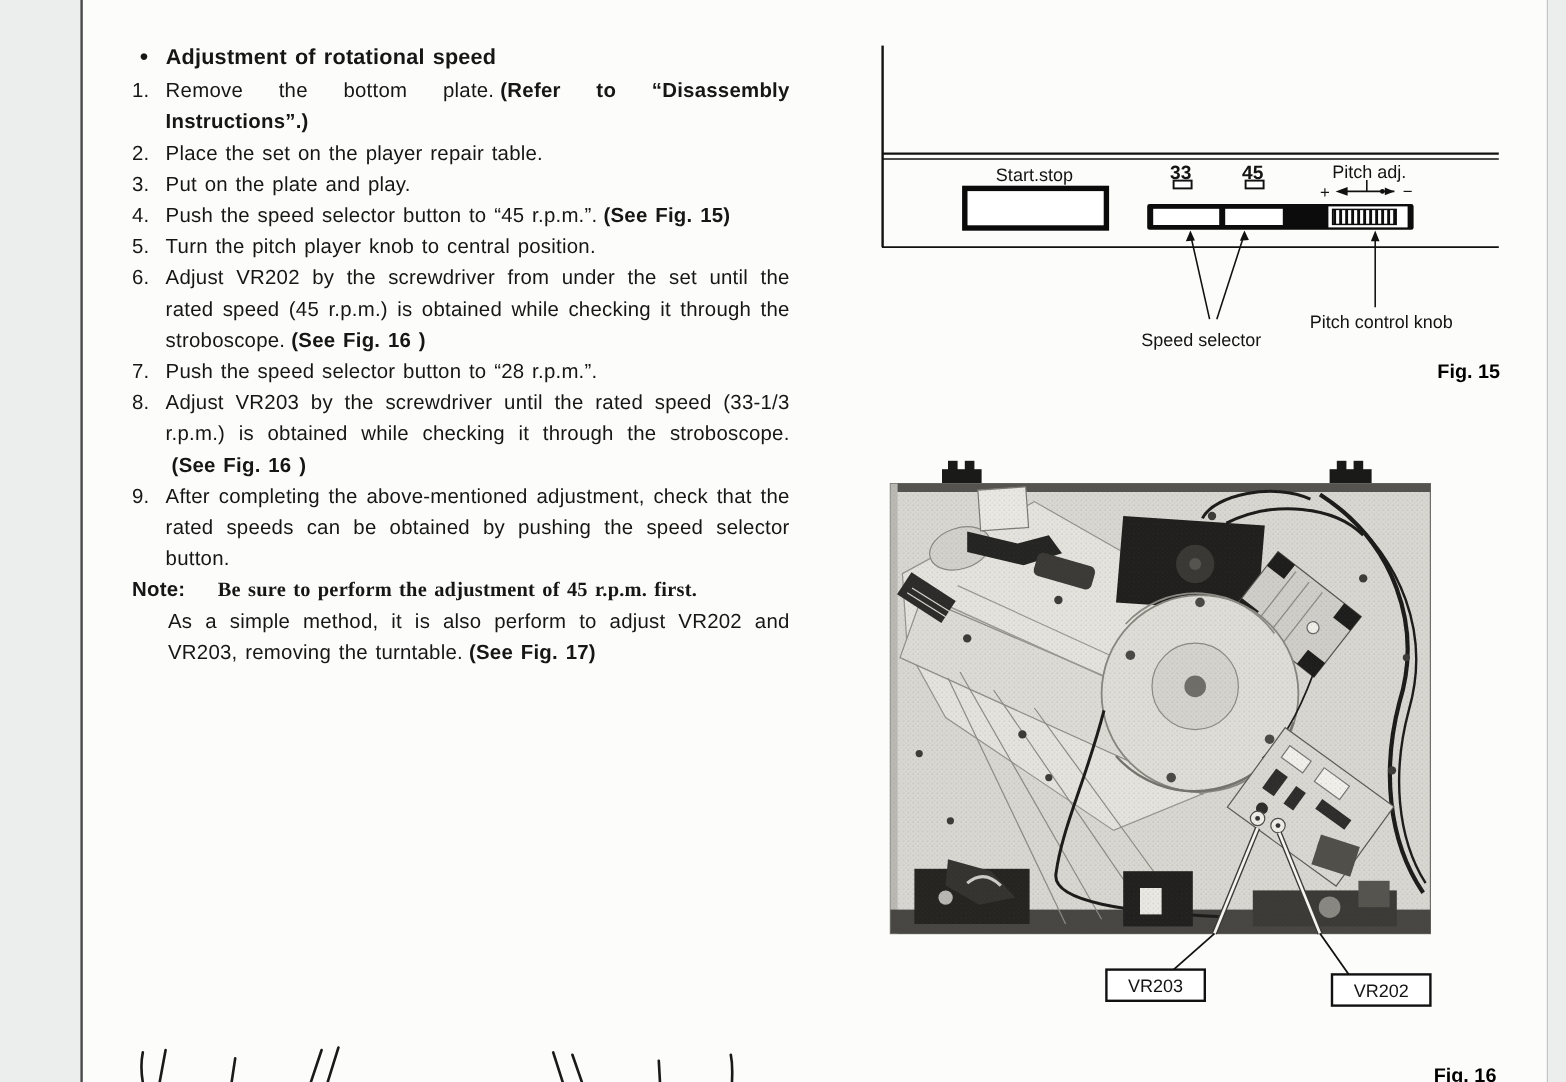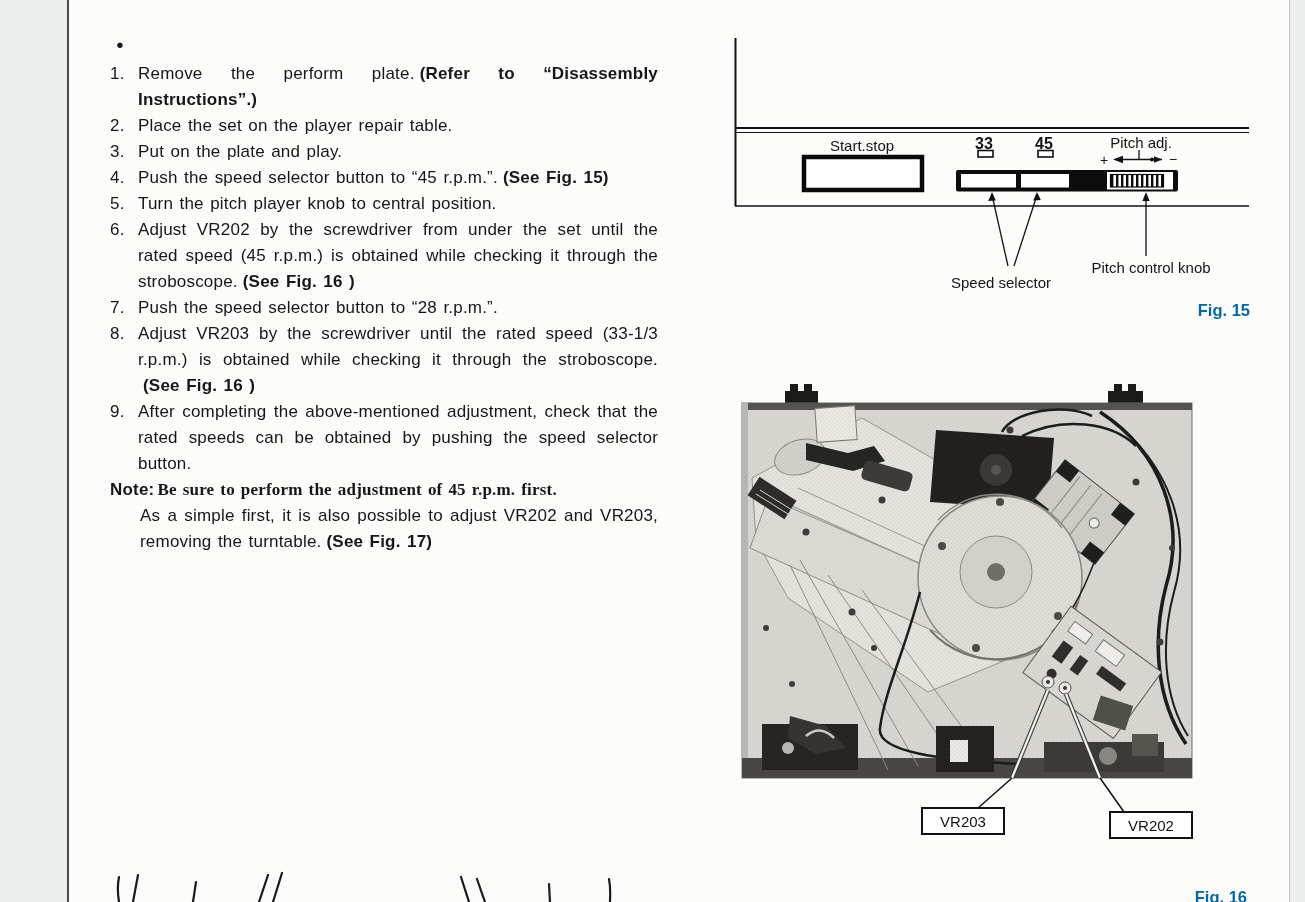--- a/index.html
+++ b/index.html
@@ -14,47 +14,48 @@
        font-size:17px;line-height:26px;letter-spacing:0.2px;word-spacing:1.5px;}
   .heading{font-size:18px;font-weight:bold;line-height:28px;letter-spacing:0.2px;display:flex;align-items:baseline;}
   .heading .bullet{font-size:13px;margin:0 14px 0 6px;position:relative;top:-2px;}
   .intro{text-align:justify;margin:0 0 0 10px;}
   .step{display:flex;}
   .step .num{width:28px;flex:0 0 28px;}
   .step .body{flex:1;text-align:justify;}
   .ref{font-weight:bold;margin-left:5px;}
   b.lead{font-weight:bold;font-family:Liberation Serif, serif;}
   .note{padding-left:30px;text-indent:-30px;text-align:justify;}
-  .note .label{font-weight:bold;margin-right:3px;}
+  .note .label{font-weight:bold;margin-right:27px;}
 
   
   .fig15-svg{position:absolute;left:715px;top:25px;}
   .fig16-svg{position:absolute;left:735px;top:383px;}
   .fig17-svg{position:absolute;left:85px;top:862px;}
-  .fig-caption{position:absolute;width:95px;text-align:right;font-size:16.5px;font-weight:bold;color:#0369a1;}
+  .fig-caption{position:absolute;width:95px;text-align:right;font-size:16.5px;font-weight:bold;color:#000000;}
   .cap15{left:1155px;top:301px;}
   .cap16{left:1152px;top:856px;margin-top:32px;}
   svg text{font-family:"Liberation Sans",sans-serif;fill:#141414;}
 </style>
 </head>
 <body>
 
 <div class="viewport">
   <div class="scan-page"></div>
   <div class="edge-left"></div>
   <div class="edge-right"></div>
 
   <div class="col">
     <div class="heading">
       <span class="bullet">●</span>
+      <span>Adjustment of rotational speed</span>
     </div>
 
     <div class="step">
       <span class="num">1.</span>
-      <span class="body"><span>Remove the perform plate.</span><span class="ref">(Refer to “Disassembly Instructions”.)</span></span>
+      <span class="body"><span>Remove the bottom plate.</span><span class="ref">(Refer to “Disassembly Instructions”.)</span></span>
     </div>
     <div class="step">
       <span class="num">2.</span>
       <span class="body"><span>Place the set on the player repair table.</span><span class="ref"></span></span>
     </div>
     <div class="step">
       <span class="num">3.</span>
       <span class="body"><span>Put on the plate and play.</span><span class="ref"></span></span>
     </div>
     <div class="step">
@@ -77,21 +78,21 @@
       <span class="num">8.</span>
       <span class="body"><span>Adjust VR203 by the screwdriver until the rated speed (33-1/3 r.p.m.) is obtained while checking it through the stroboscope.</span><span class="ref">(See Fig. 16 )</span></span>
     </div>
     <div class="step">
       <span class="num">9.</span>
       <span class="body"><span>After completing the above-mentioned adjustment, check that the rated speeds can be obtained by pushing the speed selector button.</span><span class="ref"></span></span>
     </div>
 
     <div class="note">
       <span class="label">Note:</span><b class="lead">Be sure to perform the adjustment of 45 r.p.m. first.</b><br>
-      <span>As a simple first, it is also possible to adjust VR202 and VR203, removing the turntable.</span><span class="ref">(See Fig. 17)</span>
+      <span>As a simple method, it is also perform to adjust VR202 and VR203, removing the turntable.</span><span class="ref">(See Fig. 17)</span>
     </div>
   </div>
 
   <svg class="fig15-svg" width="550" height="300" viewBox="715 25 550 300">
     <defs>
       <pattern id="knurl" width="5" height="12" patternUnits="userSpaceOnUse">
         <rect width="5" height="12" fill="#ffffff"></rect>
         <rect x="1" width="2.4" height="12" fill="#0d0d0d"></rect>
       </pattern>
     </defs>

